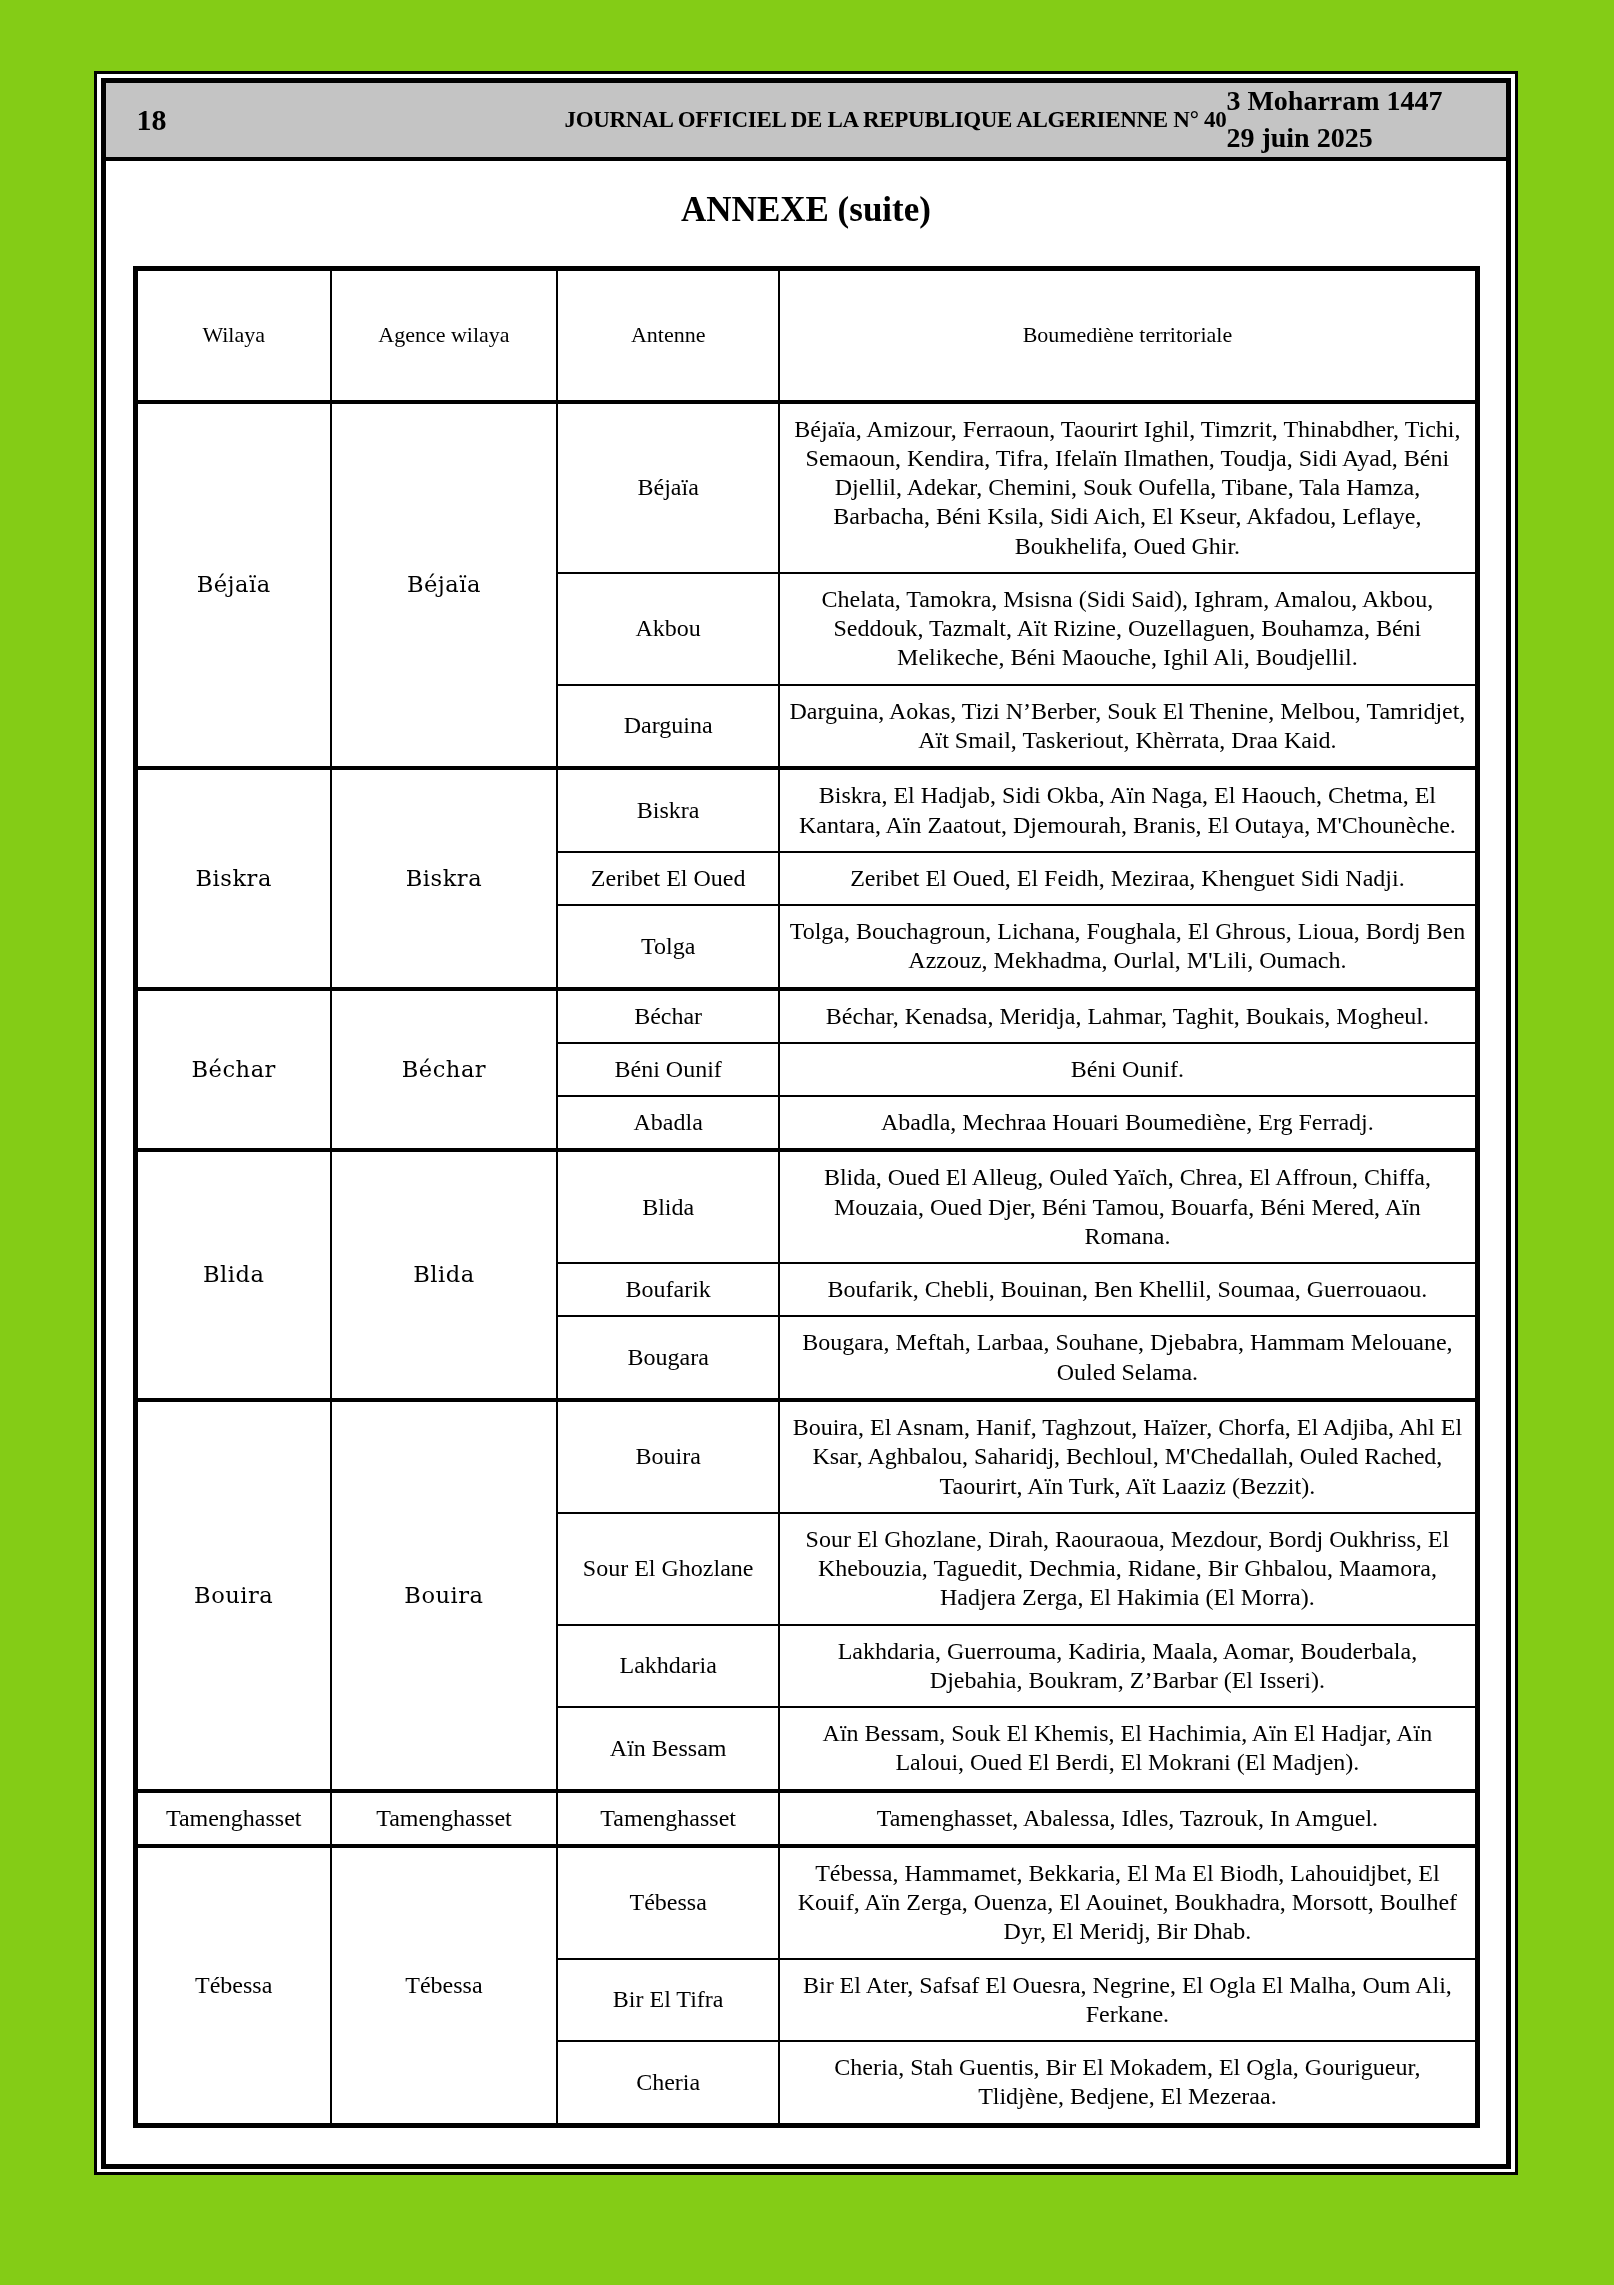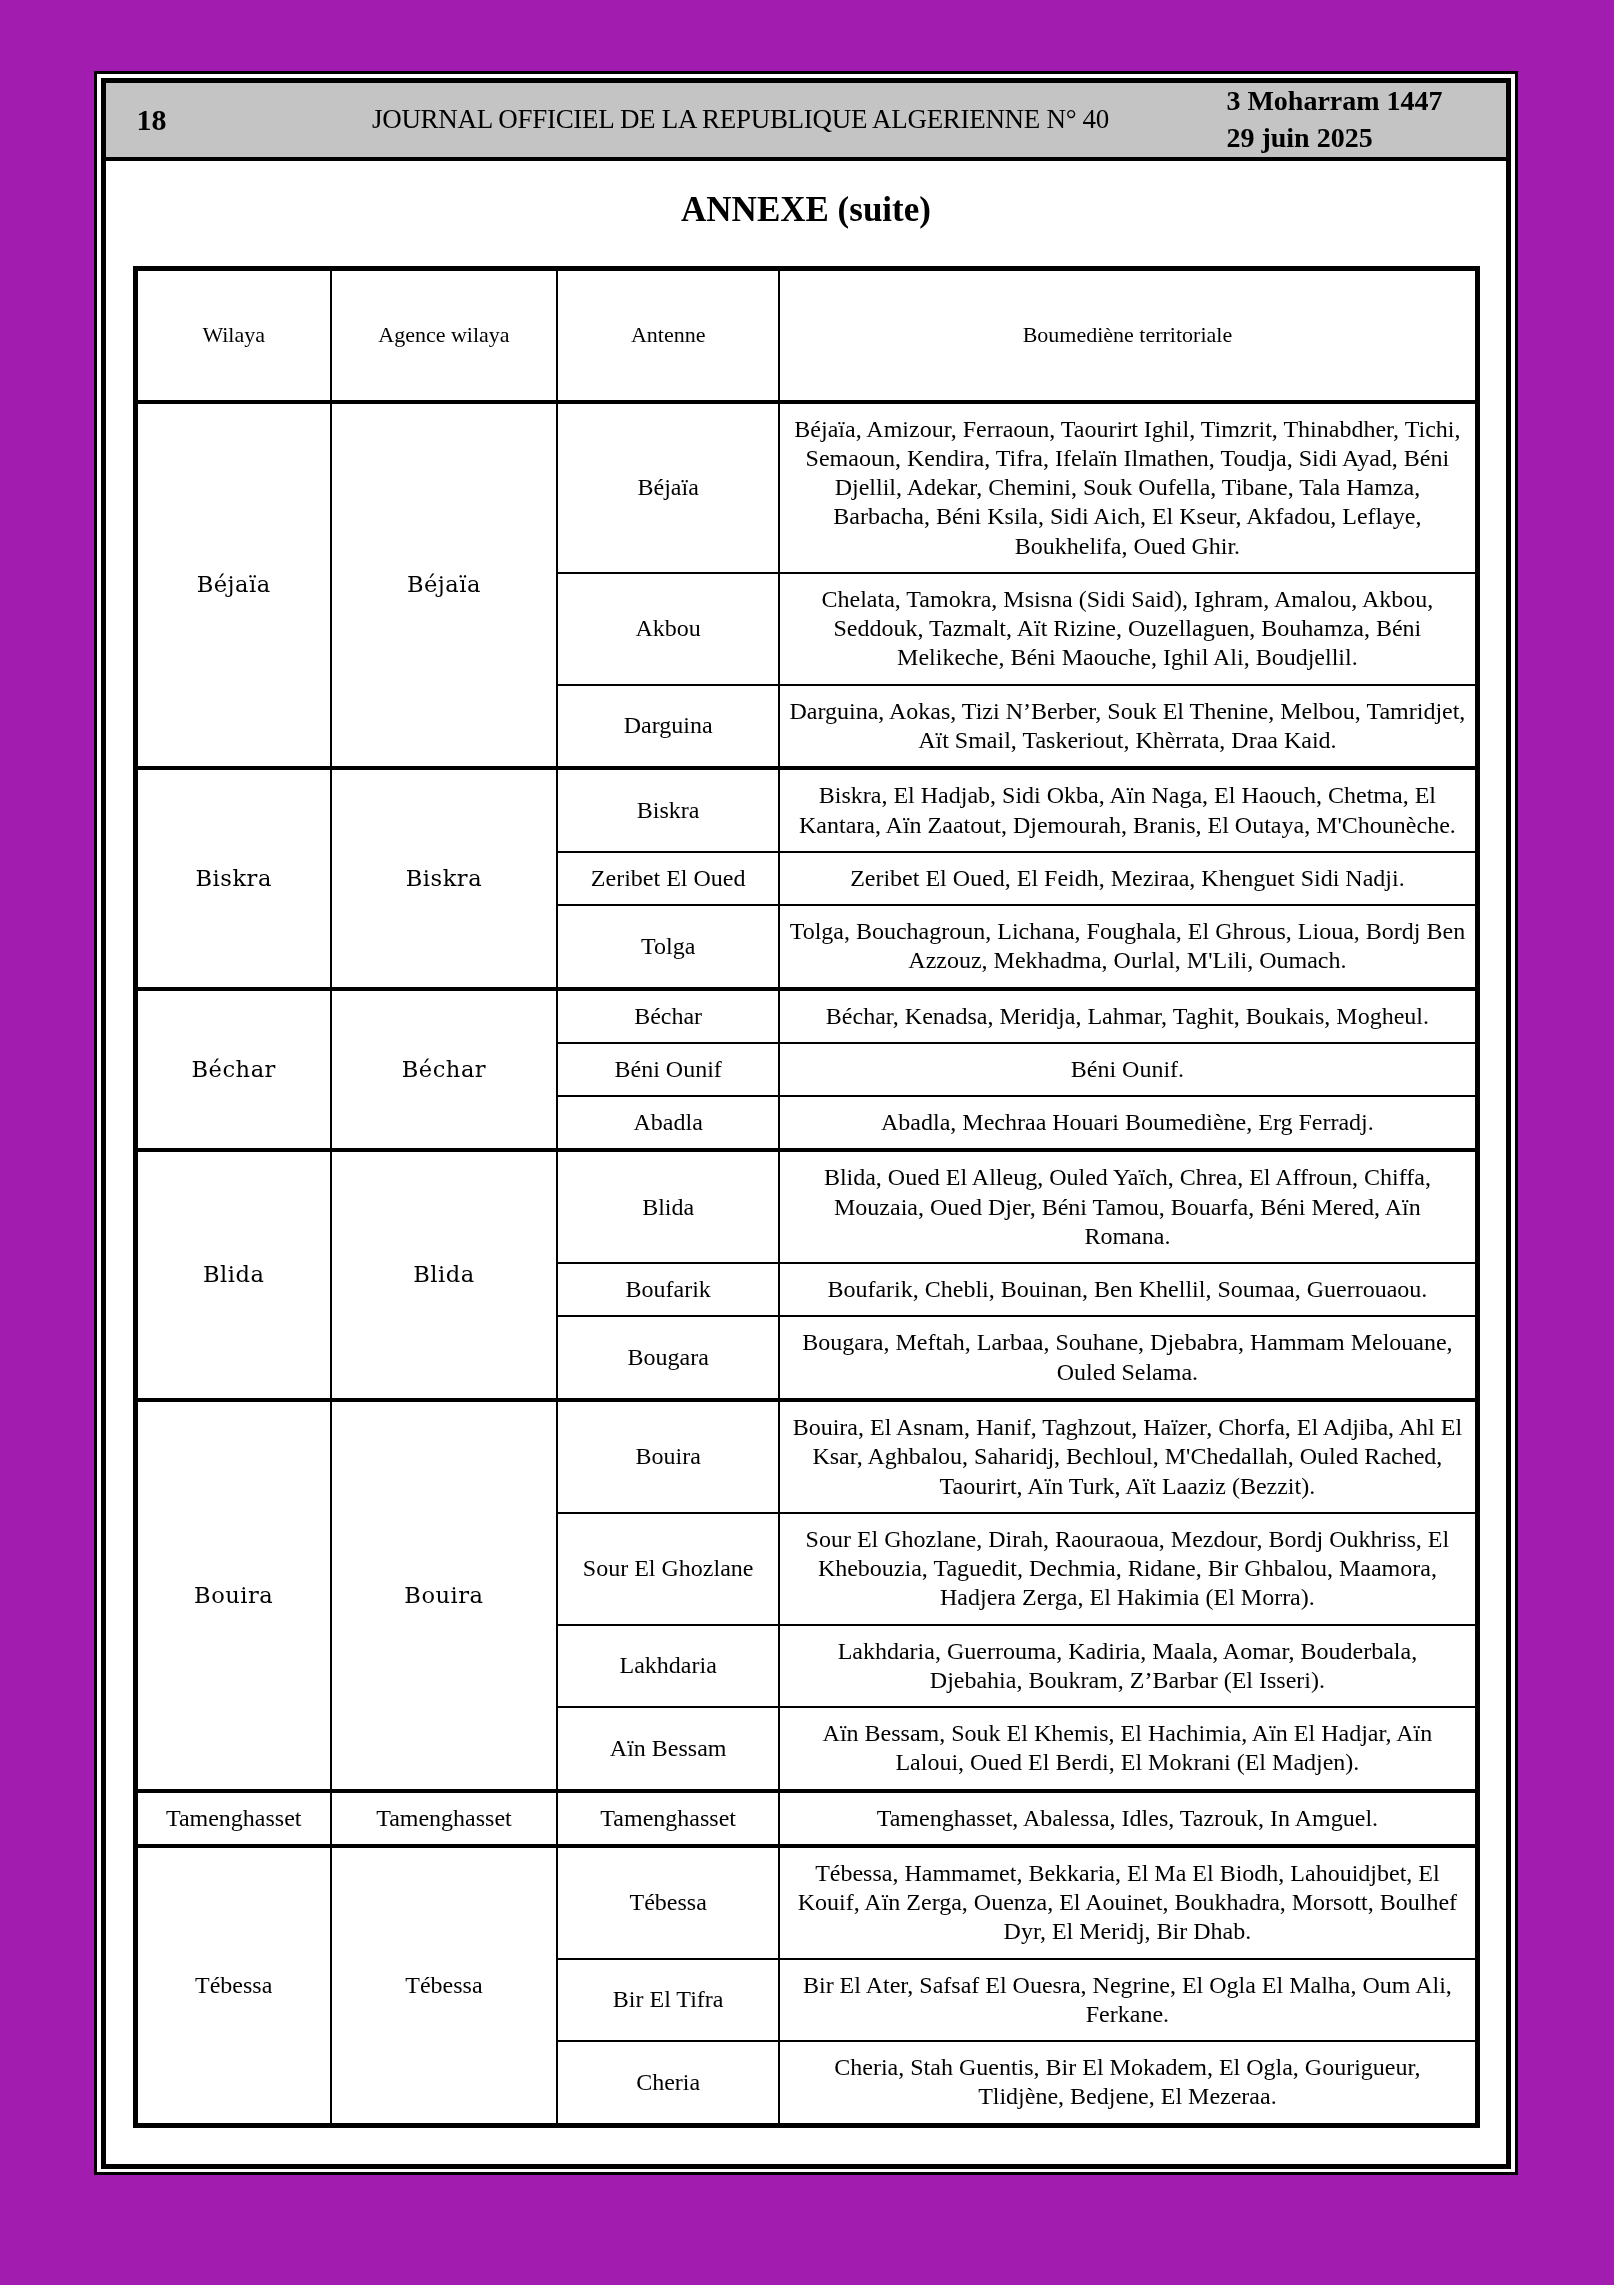--- a/index.html
+++ b/index.html
@@ -6,21 +6,21 @@
     margin: 0;
     padding: 0;
     background: #ffffff;
     font-family: "Liberation Serif", serif;
     color: #000;
   }
   .canvas {
     position: relative;
     width: 1615px;
     height: 2285px;
-    background: #a21caf;
+    background: #84cc16;
     overflow: hidden;
   }
   .frame-outer {
     position: absolute;
     left: 94px;
     top: 71px;
     width: 1424px;
     box-sizing: border-box;
     border: 3.6px solid #000;
     padding: 3.6px;
@@ -40,23 +40,23 @@
     box-sizing: border-box;
   }
   .page-number {
     width: 118px;
     font-size: 30px;
     font-weight: bold;
     text-align: left;
   }
   .journal-title {
     flex: 1;
-    text-align: center;
-    font-size: 27px;
-    font-weight: normal;
+    text-align: right;
+    font-size: 23px;
+    font-weight: bold;
     letter-spacing: -0.3px;
     white-space: nowrap;
   }
   .dates {
     width: 258px;
     font-size: 28px;
     font-weight: bold;
     line-height: 1.3;
   }
   .content {

